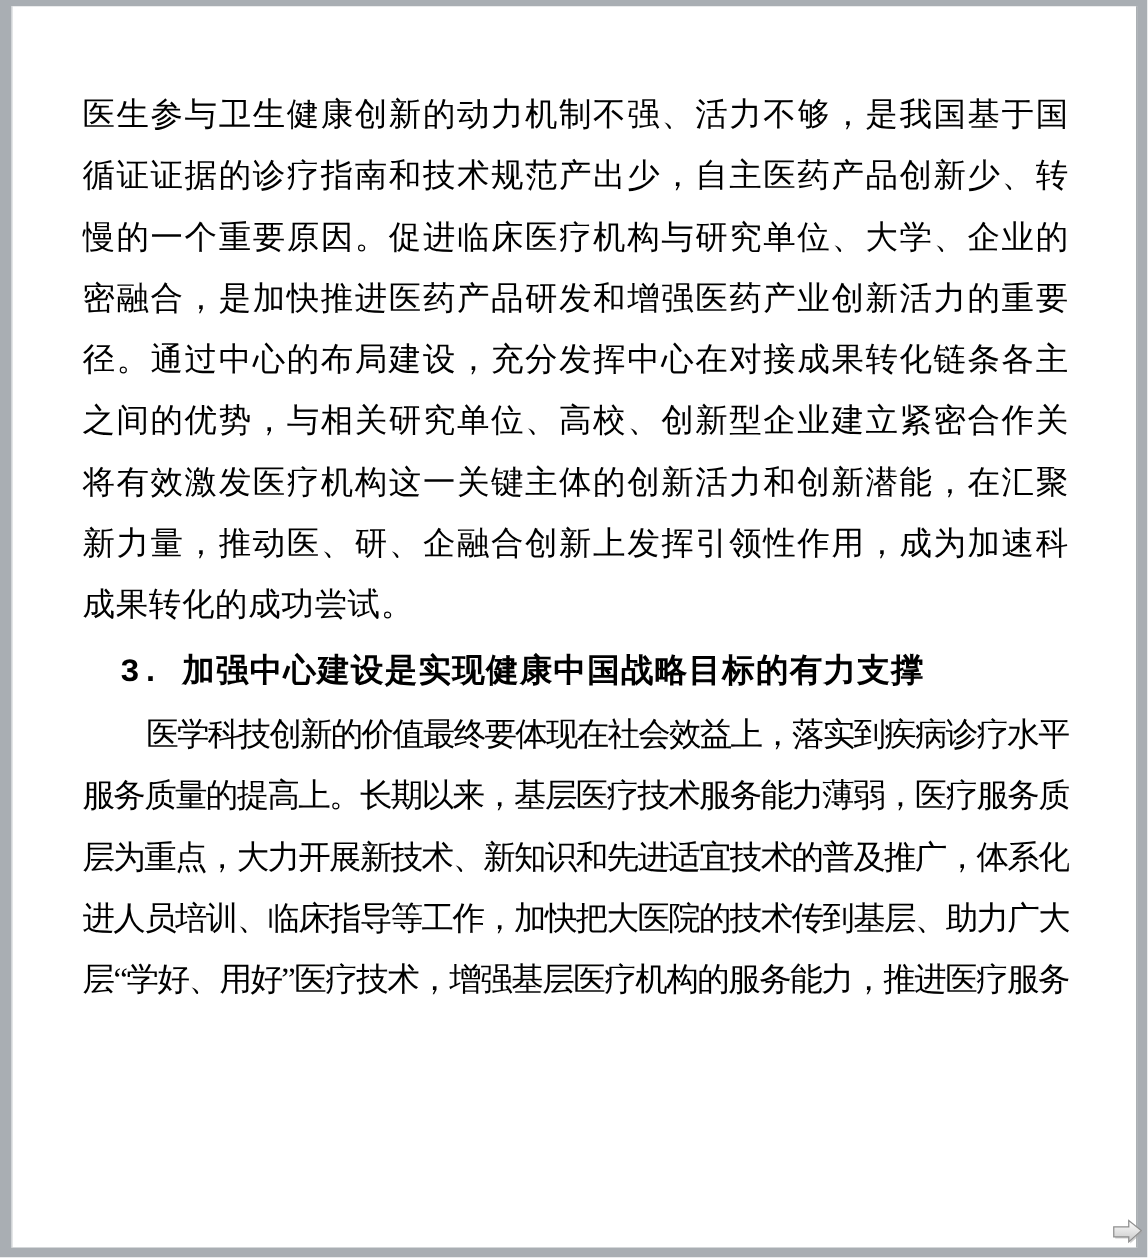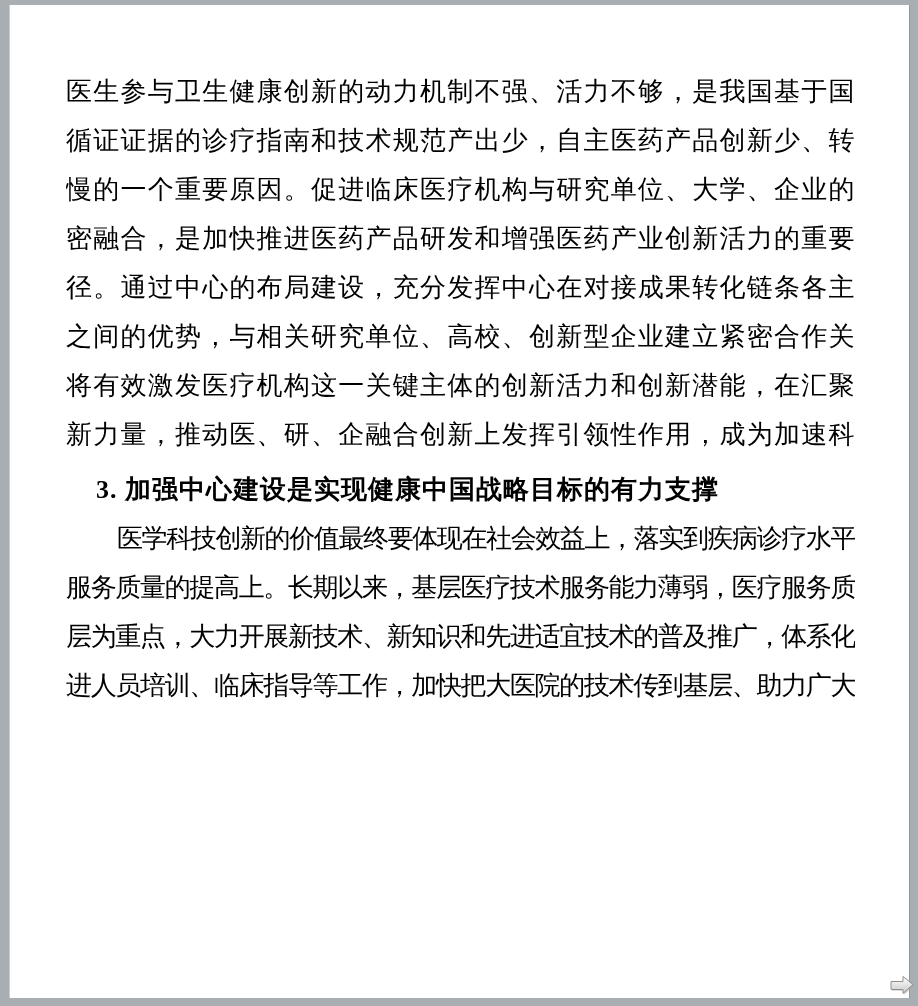--- a/index.html
+++ b/index.html
@@ -46,20 +46,21 @@
   .line-last {
     text-align-last: left;
   }
   .heading {
     font-weight: bold;
     margin-top: 6px;
     padding-left: 30px;
     text-align: right;
     text-align-last: left;
     letter-spacing: 1px;
+    font-family: Liberation Mono, monospace;
   }
   .indent2 { text-indent: 51px; }
   .next-arrow {
     position: absolute;
     left: 879px;
     top: 969px;
     width: 26px;
     height: 22px;
     cursor: pointer;
   }
@@ -72,27 +73,29 @@
   <div class="page">
     <div class="content">
       <div class="line p1">医生参与卫生健康创新的动力机制不强、活力不够，是我国基于国人</div>
       <div class="line p1">循证证据的诊疗指南和技术规范产出少，自主医药产品创新少、转化</div>
       <div class="line p1">慢的一个重要原因。促进临床医疗机构与研究单位、大学、企业的紧</div>
       <div class="line p1">密融合，是加快推进医药产品研发和增强医药产业创新活力的重要途</div>
       <div class="line p1">径。通过中心的布局建设，充分发挥中心在对接成果转化链条各主体</div>
       <div class="line p1">之间的优势，与相关研究单位、高校、创新型企业建立紧密合作关系，</div>
       <div class="line p1">将有效激发医疗机构这一关键主体的创新活力和创新潜能，在汇聚创</div>
       <div class="line p1">新力量，推动医、研、企融合创新上发挥引领性作用，成为加速科技</div>
+      <div class="line p1 line-last">成果转化的成功尝试。</div>
 
       <div class="line heading">3. 加强中心建设是实现健康中国战略目标的有力支撑</div>
 
       <div class="line p2 indent2">医学科技创新的价值最终要体现在社会效益上，落实到疾病诊疗水平和</div>
       <div class="line p2">服务质量的提高上。长期以来，基层医疗技术服务能力薄弱，医疗服务质量</div>
       <div class="line p2">层为重点，大力开展新技术、新知识和先进适宜技术的普及推广，体系化推</div>
       <div class="line p2">进人员培训、临床指导等工作，加快把大医院的技术传到基层、助力广大基</div>
+      <div class="line p2">层“学好、用好”医疗技术，增强基层医疗机构的服务能力，推进医疗服务</div>
     </div>
 
     <div class="next-arrow">
       <svg width="26" height="22" viewBox="0 0 26 22" xmlns="http://www.w3.org/2000/svg">
         <defs>
           <linearGradient id="arrowGrad" x1="0" y1="0" x2="0" y2="1">
             <stop offset="0" stop-color="#ffffff"></stop>
             <stop offset="1" stop-color="#c8c8c8"></stop>
           </linearGradient>
         </defs>

